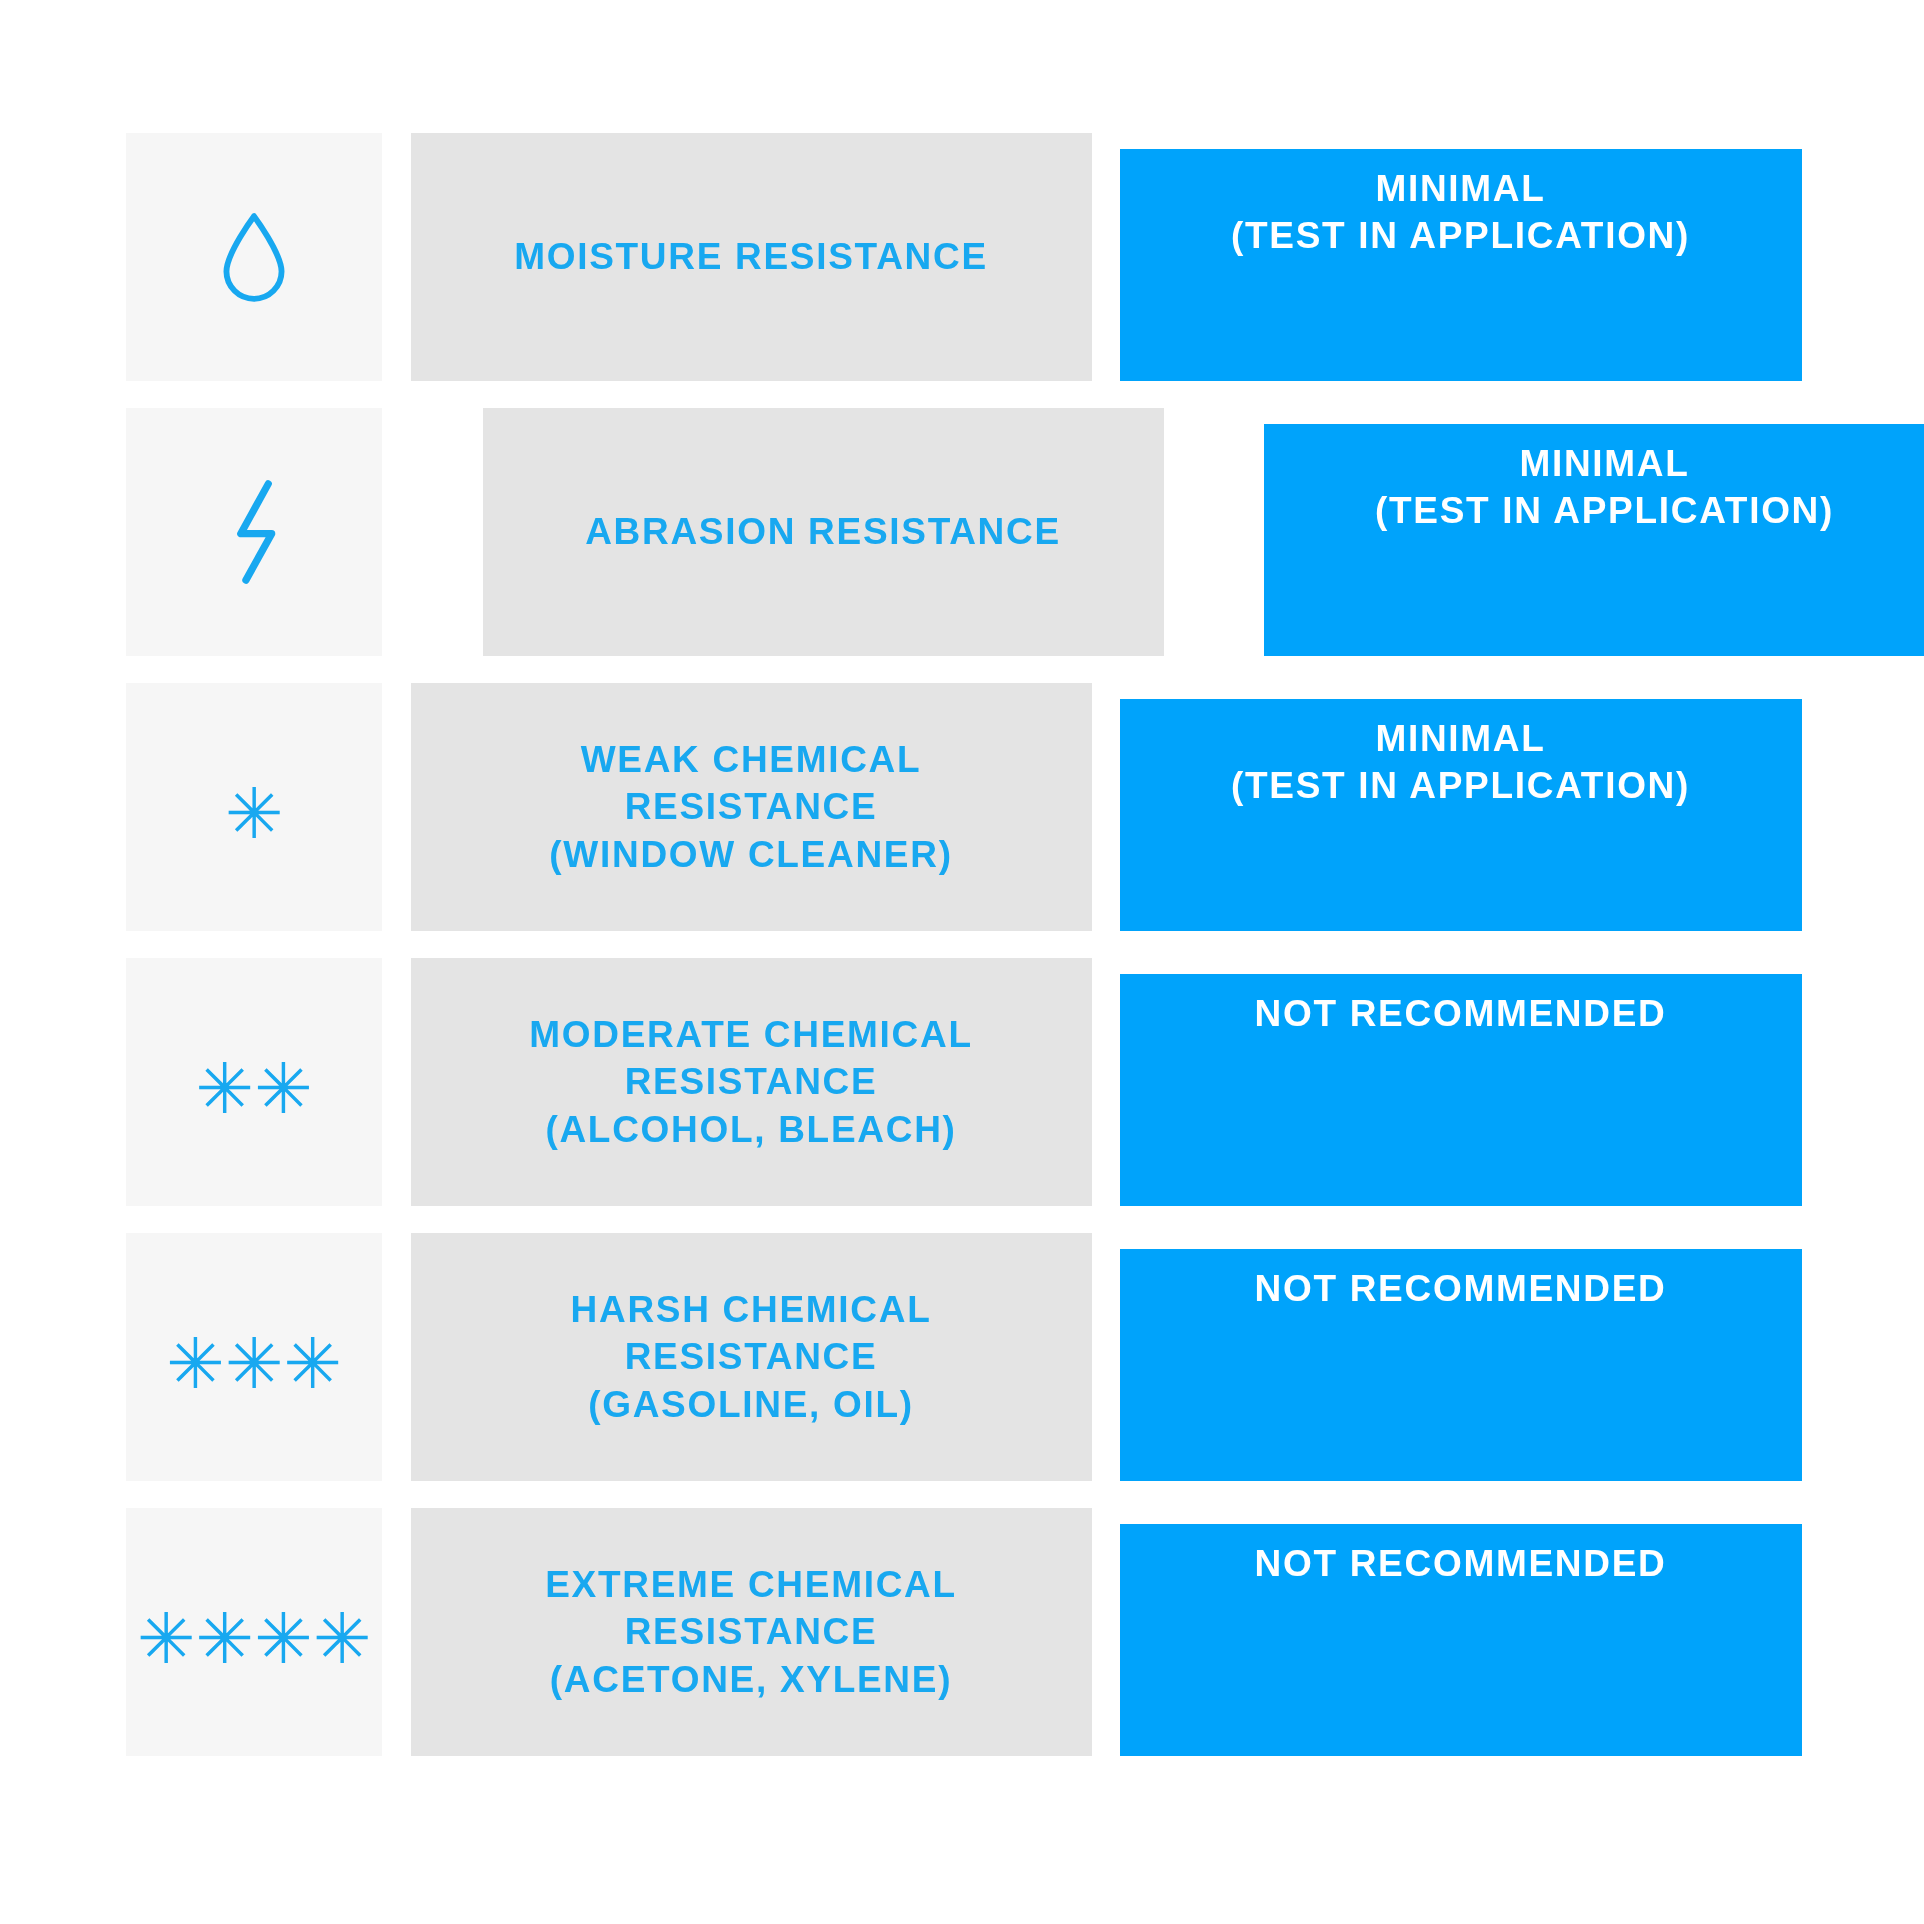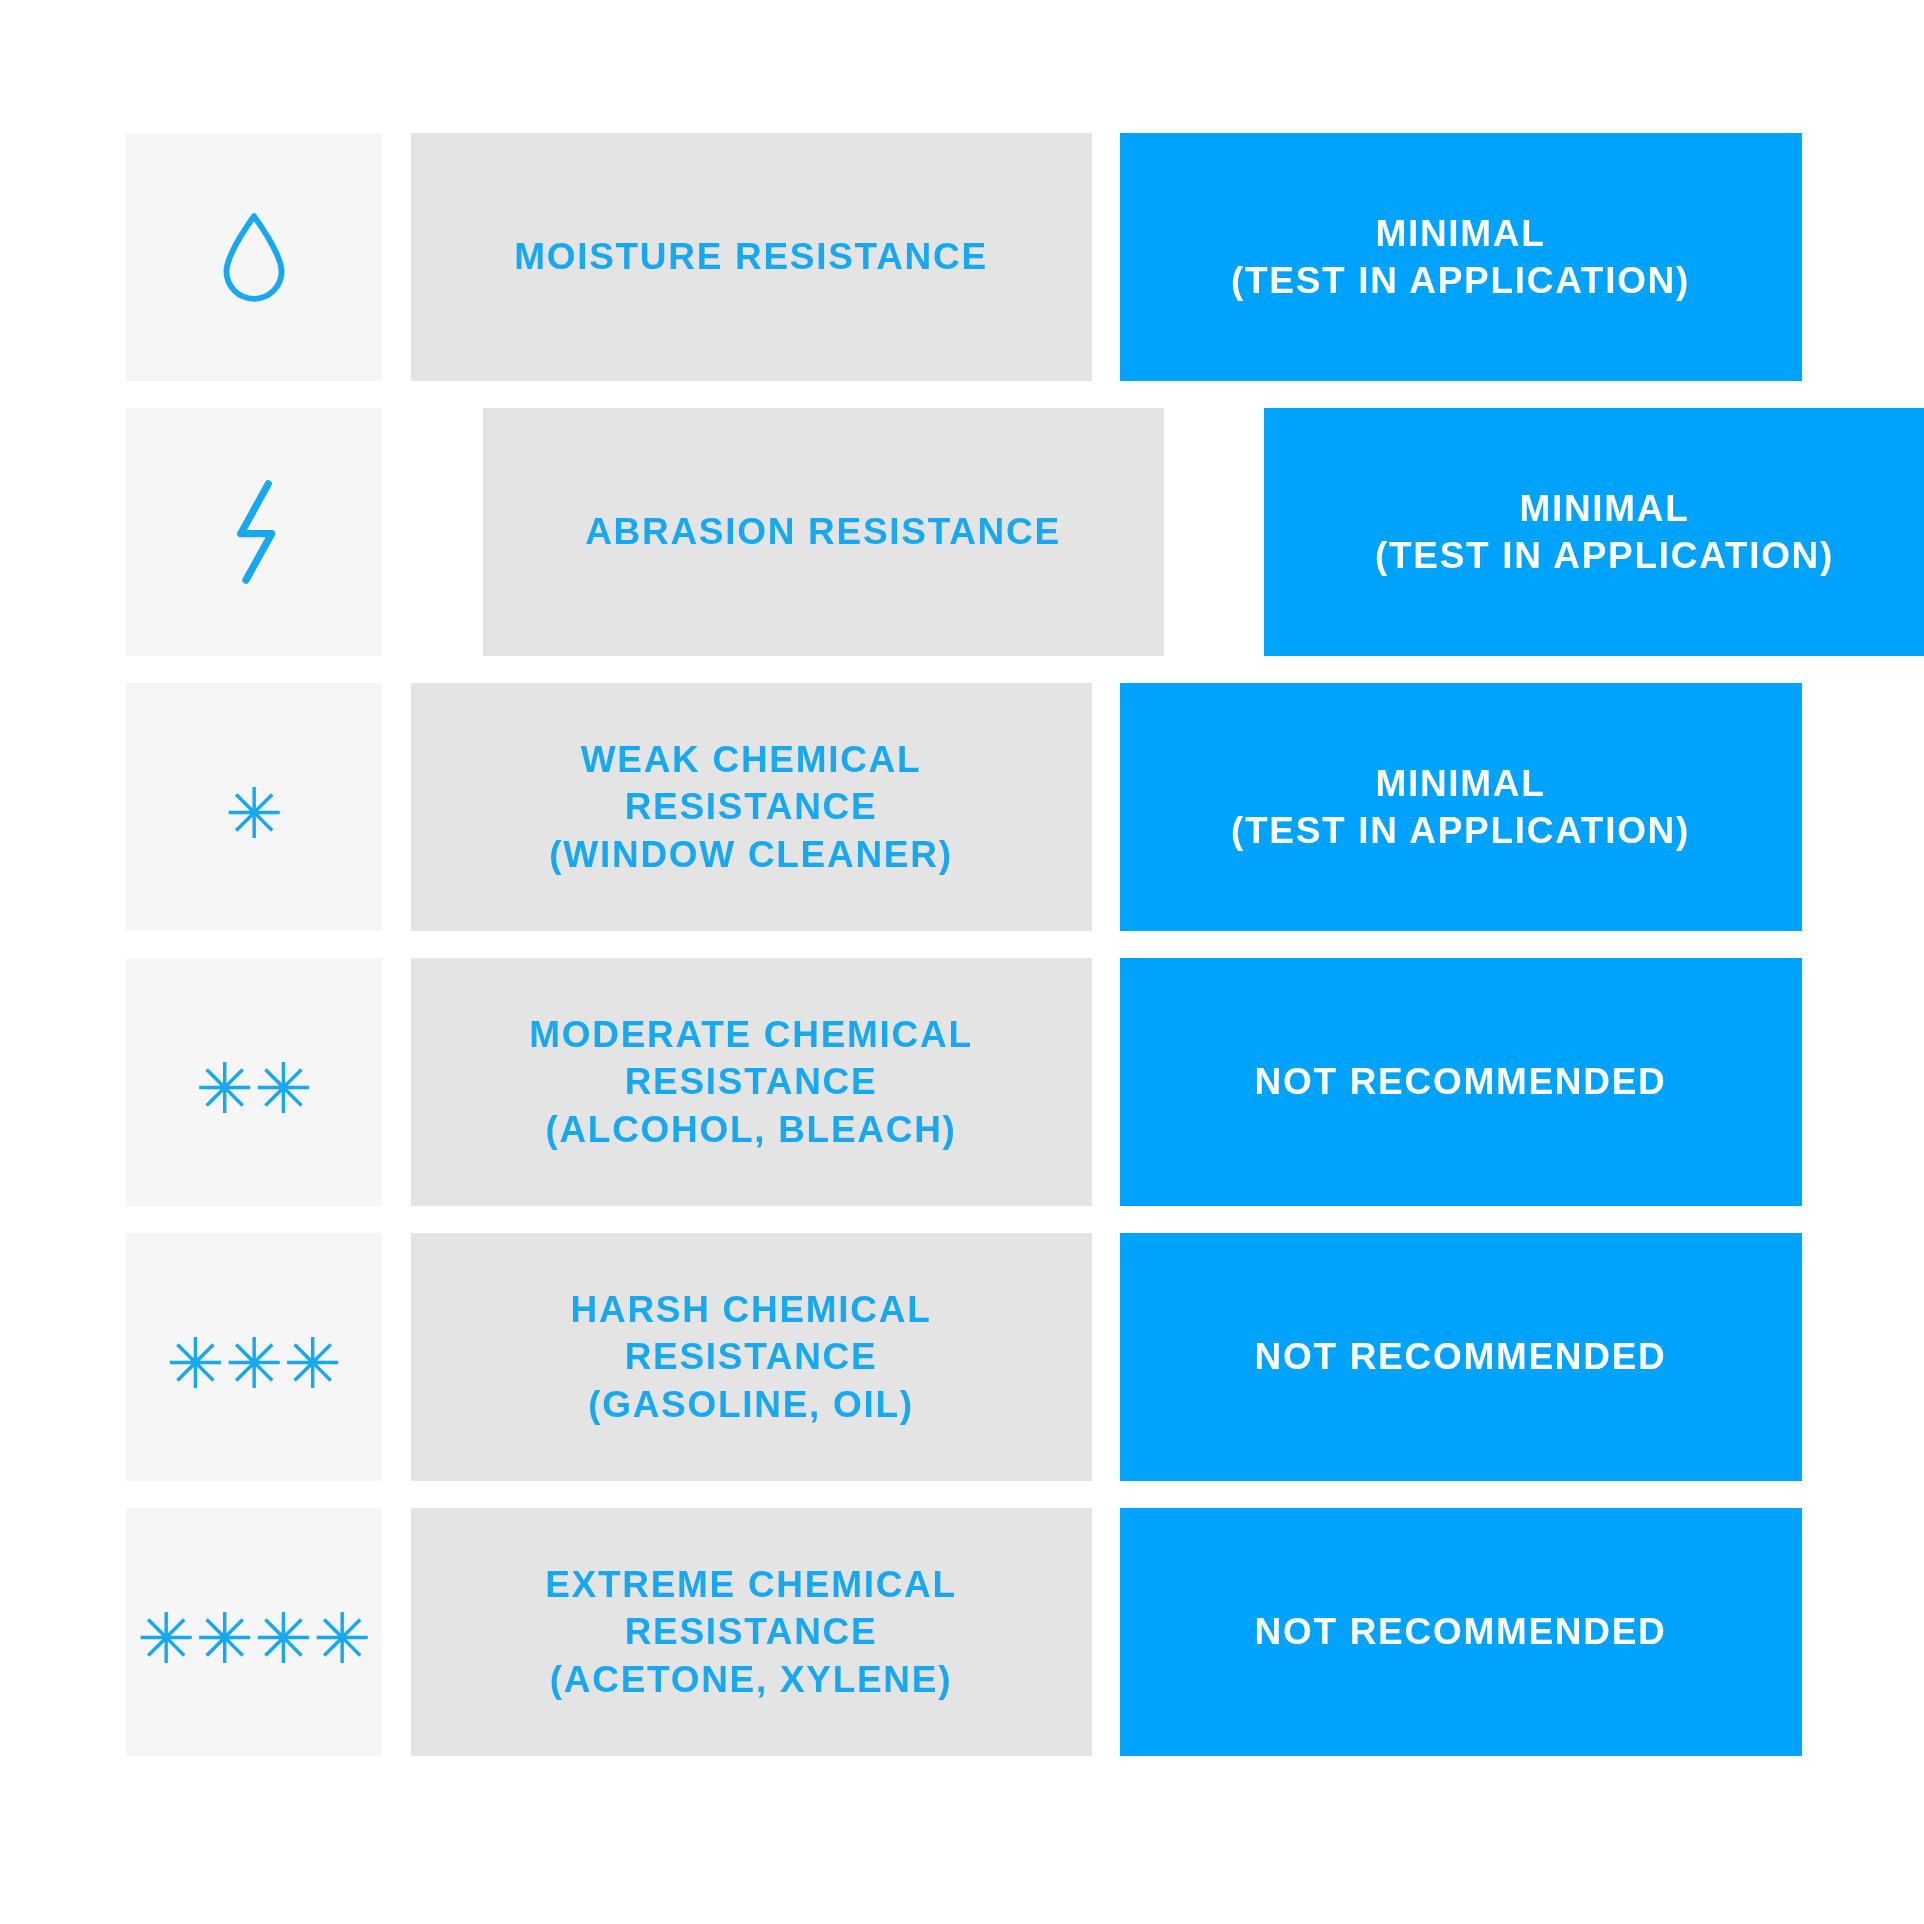--- a/index.html
+++ b/index.html
@@ -78,23 +78,24 @@
     text-transform:uppercase;
     white-space:pre-line;
   }
 
   
   .cell-value {
     flex:0 0 682px;
     width:682px;
     background:#00a3fb;
     display:flex;
-    align-items:center;
+    align-items:flex-start;
     justify-content:center;
     padding:16px 21.4px;
+    margin-top:16px;
   }
   .value-text {
     color:#ffffff;
     font-weight:bold;
     font-size:37px;
     line-height:1.28;
     letter-spacing:1.7px;
     text-align:center;
     text-transform:uppercase;
     white-space:pre-line;

